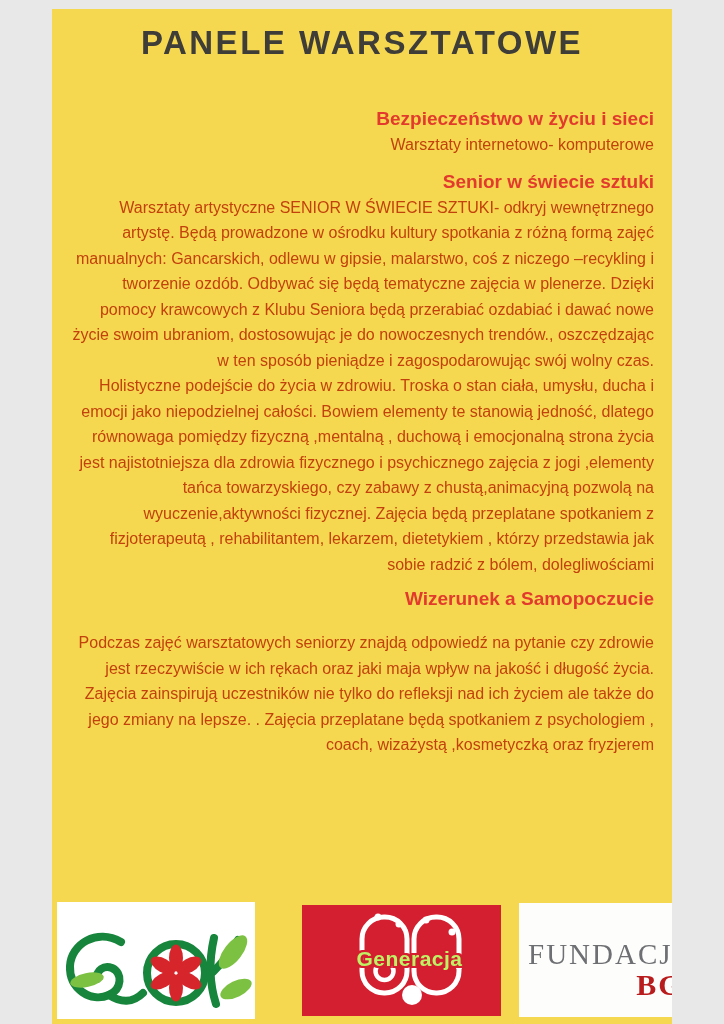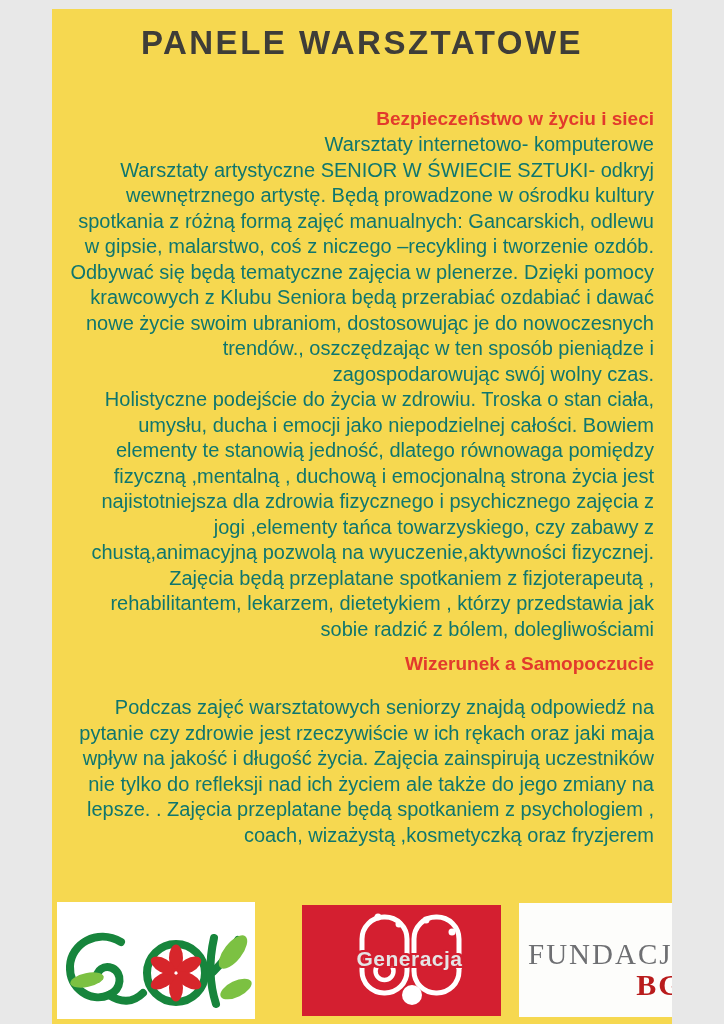--- a/index.html
+++ b/index.html
@@ -24,42 +24,42 @@
   .panel{padding:0 18px;text-align:right;}
   .panel h2{
     margin:0;
     font-size:19px;
     line-height:27px;
     font-weight:bold;
     color:#E23A2C;
   }
   .panel p{
     margin:0;
-    font-size:20px;
+    font-size:16px;
     line-height:25.5px;
-    color:#0f766e;
+    color:#c2410c;
   }
   .panel.narrow p{max-width:644px;margin-left:auto;margin-right:auto;}
   #section-1 h2{margin-top:42px;}
   #section-2 h2{margin-top:10px;}
   #section-3 h2{margin-top:14px;}
   #section-4 h2{margin-top:8px;}
   #section-4 p{margin-top:18px;}
 
   
   .logo-strip{position:absolute;left:0;top:893px;width:724px;height:122px;}
   .logo{position:absolute;top:0;}
   .logo-gok{left:5px;width:198px;height:117px;background:#ffffff;}
   .logo-generacja{left:250px;top:3px;width:199px;height:111px;background:#D41F30;}
   .logo-fundacja{left:467px;top:1px;width:224px;height:114px;background:#FDFDFB;}
 
   .logo-generacja .gen-word{
     position:absolute;left:16px;right:0;top:42px;
     text-align:center;
-    color:#e5e5e5;
+    color:#bef264;
     font-weight:bold;
     font-size:21px;
     letter-spacing:.5px;
     text-shadow:
       2px 0 0 #D41F30,-2px 0 0 #D41F30,
       0 2px 0 #D41F30,0 -2px 0 #D41F30,
       2px 2px 0 #D41F30,-2px -2px 0 #D41F30,
       2px -2px 0 #D41F30,-2px 2px 0 #D41F30;
   }
 
@@ -89,20 +89,21 @@
 <div class="page">
 
   <h1 class="page-title">PANELE WARSZTATOWE</h1>
 
   <section class="panel narrow" id="section-1">
     <h2>Bezpieczeństwo w życiu i sieci</h2>
     <p>Warsztaty internetowo- komputerowe</p>
   </section>
 
   <section class="panel" id="section-2">
+    <h2>Senior w świecie sztuki</h2>
     <p>Warsztaty artystyczne SENIOR W ŚWIECIE SZTUKI- odkryj wewnętrznego artystę. Będą prowadzone w ośrodku kultury spotkania z różną formą zajęć manualnych: Gancarskich, odlewu w gipsie, malarstwo, coś z niczego –recykling i tworzenie ozdób. Odbywać się będą tematyczne zajęcia w plenerze.  Dzięki pomocy krawcowych z Klubu Seniora będą przerabiać ozdabiać i dawać nowe życie swoim ubraniom, dostosowując je do nowoczesnych trendów., oszczędzając w ten sposób pieniądze i zagospodarowując swój wolny czas.</p>
   </section>
 
   <section class="panel" id="section-3">
     <p>Holistyczne podejście do życia w zdrowiu. Troska o stan ciała, umysłu, ducha i emocji jako niepodzielnej całości. Bowiem elementy te stanowią jedność, dlatego równowaga pomiędzy fizyczną ,mentalną , duchową i emocjonalną strona życia jest najistotniejsza dla zdrowia fizycznego i psychicznego zajęcia z jogi ,elementy tańca towarzyskiego, czy zabawy z chustą,animacyjną pozwolą na wyuczenie,aktywności fizycznej. Zajęcia będą przeplatane spotkaniem z fizjoterapeutą , rehabilitantem, lekarzem,  dietetykiem ,  którzy przedstawia jak sobie radzić z bólem, dolegliwościami</p>
   </section>
 
   <section class="panel" id="section-4">
     <h2>Wizerunek a Samopoczucie</h2>
     <p>Podczas zajęć warsztatowych seniorzy znajdą odpowiedź na pytanie czy zdrowie jest rzeczywiście w ich rękach oraz jaki maja wpływ na jakość i długość życia. Zajęcia zainspirują uczestników nie tylko do refleksji nad ich życiem ale także do jego zmiany na lepsze. . Zajęcia przeplatane będą spotkaniem z psychologiem , coach, wizażystą ,kosmetyczką oraz fryzjerem</p>

